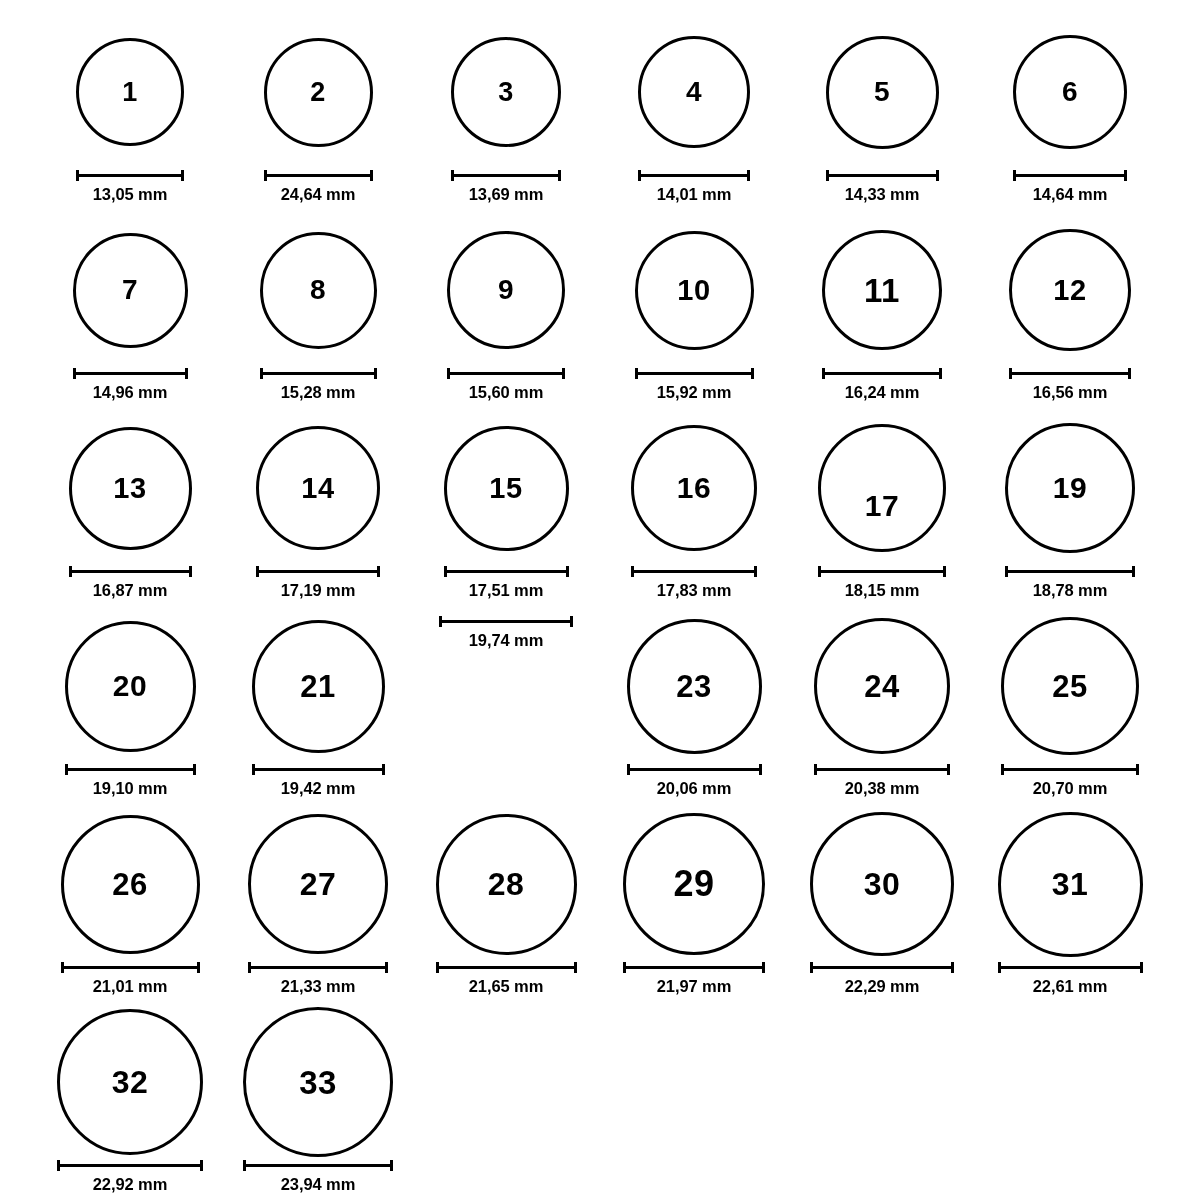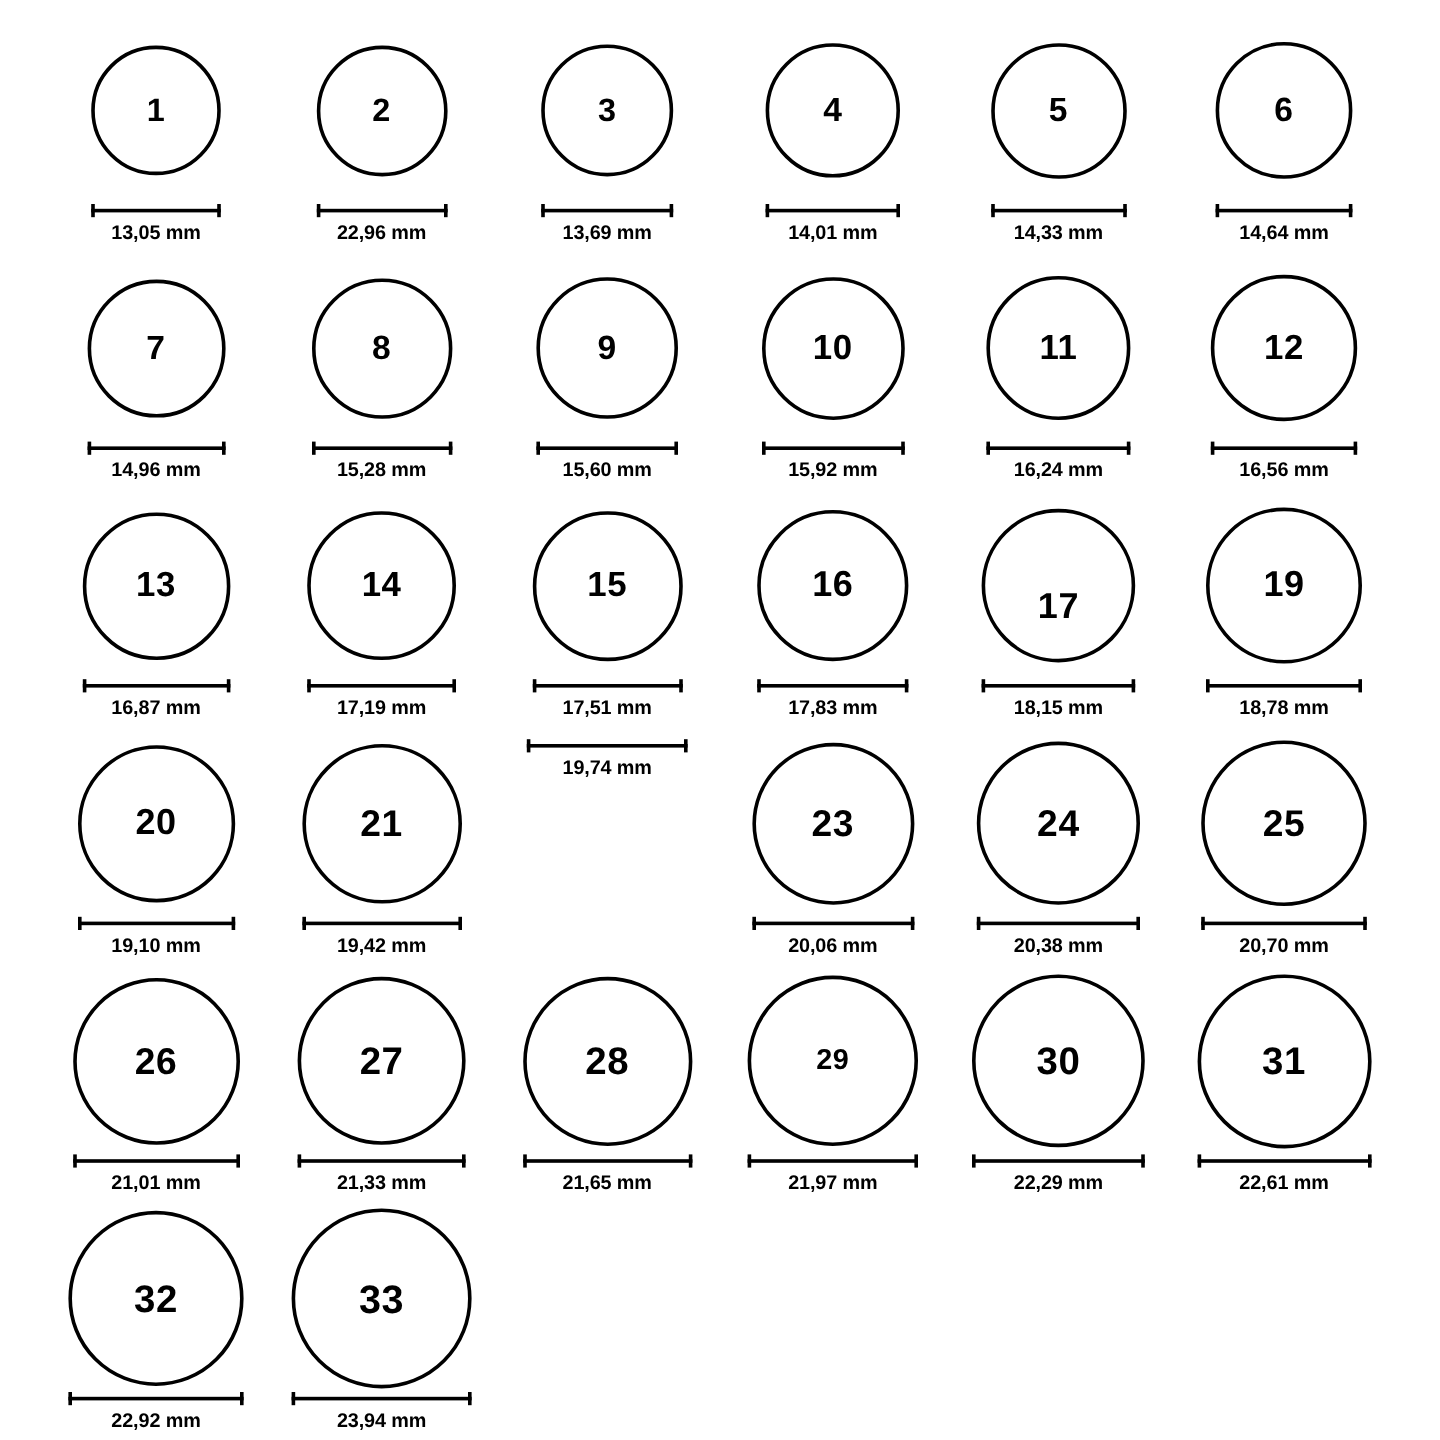--- a/index.html
+++ b/index.html
@@ -120,21 +120,21 @@
         <div class="ring-wrap">
           <div class="ring" style="width: 109px; height: 109px;">
             <span class="ring-number" style="font-size: 27px;">2</span>
           </div>
         </div>
         <div class="measure">
           <div class="bar" style="width: 109px;">
             <div class="line"></div>
           </div>
         </div>
-        <div class="mm">22,96 mm</div>
+        <div class="mm">24,64 mm</div>
       </div>
       <div class="cell">
         <div class="ring-wrap">
           <div class="ring" style="width: 110px; height: 110px;">
             <span class="ring-number" style="font-size: 27px;">3</span>
           </div>
         </div>
         <div class="measure">
           <div class="bar" style="width: 110px;">
             <div class="line"></div>
@@ -229,21 +229,21 @@
         <div class="measure">
           <div class="bar" style="width: 119px;">
             <div class="line"></div>
           </div>
         </div>
         <div class="mm">15,92 mm</div>
       </div>
       <div class="cell">
         <div class="ring-wrap">
           <div class="ring" style="width: 120px; height: 120px;">
-            <span class="ring-number" style="font-size: 29px; text-align: right;">11</span>
+            <span class="ring-number" style="font-size: 33px; text-align: right;">11</span>
           </div>
         </div>
         <div class="measure">
           <div class="bar" style="width: 120px;">
             <div class="line"></div>
           </div>
         </div>
         <div class="mm">16,24 mm</div>
       </div>
       <div class="cell">
@@ -445,21 +445,21 @@
         <div class="measure">
           <div class="bar" style="width: 141px;">
             <div class="line"></div>
           </div>
         </div>
         <div class="mm">21,65 mm</div>
       </div>
       <div class="cell">
         <div class="ring-wrap">
           <div class="ring" style="width: 142px; height: 142px;">
-            <span class="ring-number" style="font-size: 24px;">29</span>
+            <span class="ring-number" style="font-size: 36px;">29</span>
           </div>
         </div>
         <div class="measure">
           <div class="bar" style="width: 142px;">
             <div class="line"></div>
           </div>
         </div>
         <div class="mm">21,97 mm</div>
       </div>
       <div class="cell">

